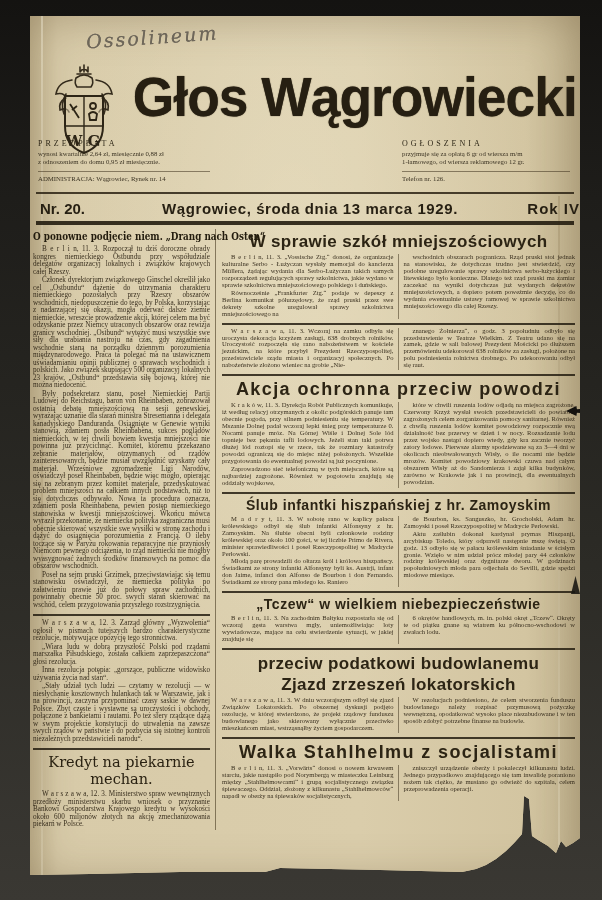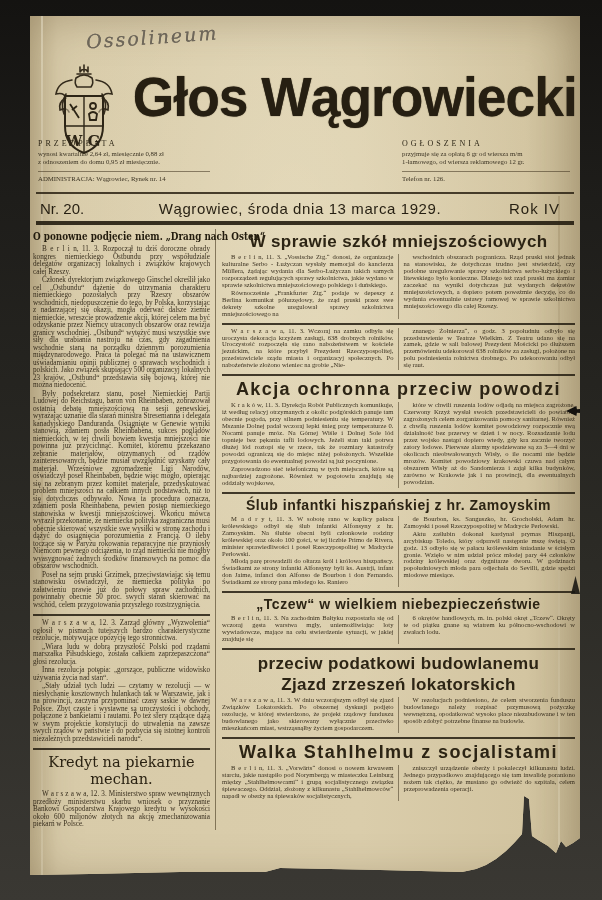--- a/index.html
+++ b/index.html
@@ -41,22 +41,22 @@
   .mh-block{position:absolute;font-size:6.8px;line-height:8.6px;text-align:left;color:#3c3424;}
   .mh-label{font-size:8px;letter-spacing:3px;color:#2e2717;margin-bottom:1px;}
   .mh-sub{left:8px;width:172px;top:124px;}
   .mh-admin{margin-top:4px;padding-top:3px;border-top:1px solid rgba(62,50,30,.55);font-size:6.8px;}
   .motto{position:absolute;left:170px;right:170px;top:150px;text-align:center;
     font-family:"DejaVu Serif",serif;font-weight:700;font-size:13px;color:#261f12;}
   .mh-ads{left:372px;width:168px;top:124px;}
   .mh-tel{margin-top:4px;padding-top:3px;border-top:1px solid rgba(62,50,30,.55);font-size:6.8px;}
 
   .rule-thin{position:absolute;left:6px;right:6px;top:176px;height:2px;background:#2b2213;opacity:.85;}
-  .dateline{position:absolute;left:10px;right:20px;top:182px;height:20px;display:flex;align-items:center;
-    font-family:"Liberation Sans",sans-serif;font-weight:400;color:#261f12;}
+  .dateline{position:absolute;left:10px;right:0;top:182px;height:20px;display:flex;align-items:center;
+    font-family:"Liberation Sans",sans-serif;font-weight:700;color:#261f12;}
   .dl-issue{font-size:15px;width:90px;}
   .dl-date{flex:1;text-align:center;font-size:15px;letter-spacing:.6px;}
   .dl-vol{width:90px;text-align:right;font-size:15px;letter-spacing:1px;}
   .rule-thick{position:absolute;left:6px;right:6px;top:205px;height:4px;background:#241d0f;opacity:.9;}
 
   
   .cols{position:absolute;left:3px;right:5px;top:213px;display:flex;align-items:stretch;}
   .col-left{width:177px;padding-right:5px;border-right:1px solid rgba(70,56,32,.6);}
   .col-right{flex:1;padding-left:6px;}
 

